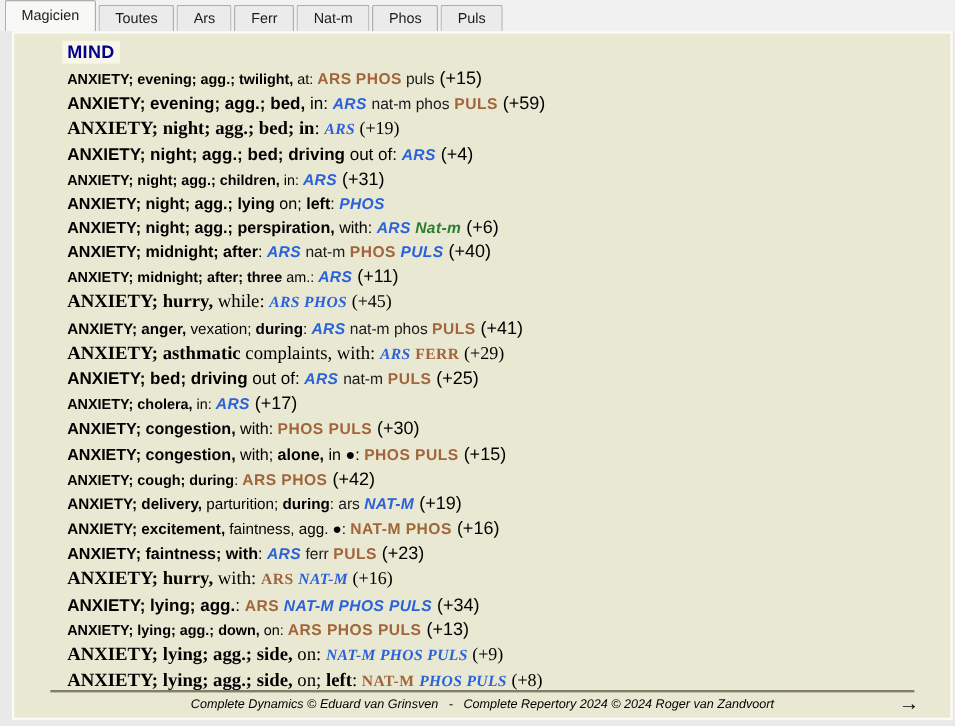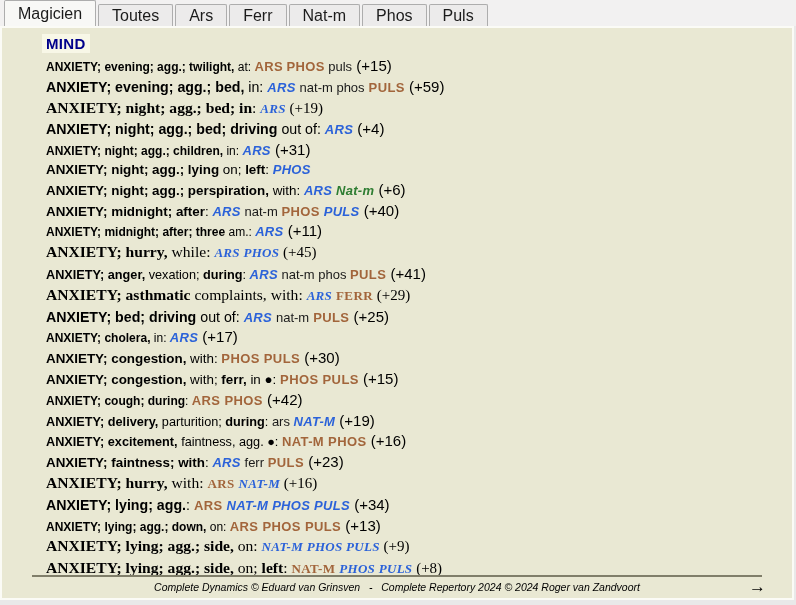--- a/index.html
+++ b/index.html
@@ -14,31 +14,31 @@
     -webkit-font-smoothing:antialiased;
   }
   .window{display:flex;flex-direction:column;width:796px;height:605px;}
 
   
   .tabbar{
     height:26px;background:#F2F1F1;display:flex;align-items:flex-end;
     padding-left:4px;gap:2px;box-sizing:border-box;flex:0 0 auto;
   }
   .tab{
-    height:21px;line-height:21px;padding:0 13px;font-size:16px;color:#1b1b1b;
+    height:21px;line-height:21px;padding:0 13px;font-size:12px;color:#1b1b1b;
     background:#ECEBEB;border:1px solid #ADADAD;border-bottom:none;
     border-radius:2px 2px 0 0;white-space:nowrap;cursor:default;
   }
   .tab.active{
     height:25px;line-height:25px;background:#F8F8F6;position:relative;z-index:2;
   }
 
   
   .panel{
-    flex:1 1 auto;margin:0 2px 5px 0;background:var(--beige);
+    flex:1 1 auto;margin:0 2px 5px 10px;background:var(--beige);
     border:2px solid #FBFBF6;display:flex;flex-direction:column;
     overflow:hidden;box-sizing:border-box;
   }
   .chapter{
     margin:6px 0 3px 40px;align-self:flex-start;
     font-size:15px;font-weight:bold;color:var(--navy);
     background:#F8F7E7;padding:1px 4px;letter-spacing:.3px;
   }
   .list{flex:1 1 auto;overflow:hidden;}
   .row{
@@ -97,21 +97,21 @@
         <div class="row size-ml"><span class="seg-b">ANXIETY; night; agg.; lying</span><span class="seg-r"> on; </span><span class="seg-b">left</span><span class="seg-r">: </span><span class="seg-g4">PHOS</span></div>
         <div class="row size-ml"><span class="seg-b">ANXIETY; night; agg.; perspiration,</span><span class="seg-r"> with: </span><span class="seg-g4">ARS</span><span class="seg-r"> </span><span class="seg-g2">Nat-m</span><span class="seg-c"> (+6)</span></div>
         <div class="row size-ml"><span class="seg-b">ANXIETY; midnight; after</span><span class="seg-r">: </span><span class="seg-g4">ARS</span><span class="seg-r"> </span><span class="seg-g1">nat-m</span><span class="seg-r"> </span><span class="seg-g3">PHOS</span><span class="seg-r"> </span><span class="seg-g4">PULS</span><span class="seg-c"> (+40)</span></div>
         <div class="row size-s"><span class="seg-b">ANXIETY; midnight; after; three</span><span class="seg-r"> am.: </span><span class="seg-g4">ARS</span><span class="seg-c"> (+11)</span></div>
         <div class="row size-xl"><span class="seg-b">ANXIETY; hurry,</span><span class="seg-r"> while: </span><span class="seg-g4">ARS PHOS</span><span class="seg-c"> (+45)</span></div>
         <div class="row size-m"><span class="seg-b">ANXIETY; anger,</span><span class="seg-r"> vexation; </span><span class="seg-b">during</span><span class="seg-r">: </span><span class="seg-g4">ARS</span><span class="seg-r"> </span><span class="seg-g1">nat-m phos</span><span class="seg-r"> </span><span class="seg-g3">PULS</span><span class="seg-c"> (+41)</span></div>
         <div class="row size-xl"><span class="seg-b">ANXIETY; asthmatic</span><span class="seg-r"> complaints, with: </span><span class="seg-g4">ARS</span><span class="seg-r"> </span><span class="seg-g3">FERR</span><span class="seg-c"> (+29)</span></div>
         <div class="row size-l"><span class="seg-b">ANXIETY; bed; driving</span><span class="seg-r"> out of: </span><span class="seg-g4">ARS</span><span class="seg-r"> </span><span class="seg-g1">nat-m</span><span class="seg-r"> </span><span class="seg-g3">PULS</span><span class="seg-c"> (+25)</span></div>
         <div class="row size-s"><span class="seg-b">ANXIETY; cholera,</span><span class="seg-r"> in: </span><span class="seg-g4">ARS</span><span class="seg-c"> (+17)</span></div>
         <div class="row size-ml"><span class="seg-b">ANXIETY; congestion,</span><span class="seg-r"> with: </span><span class="seg-g3">PHOS PULS</span><span class="seg-c"> (+30)</span></div>
-        <div class="row size-ml"><span class="seg-b">ANXIETY; congestion,</span><span class="seg-r"> with; </span><span class="seg-b">ferr,</span><span class="seg-r"> in ●: </span><span class="seg-g3">PHOS PULS</span><span class="seg-c"> (+15)</span></div>
+        <div class="row size-ml"><span class="seg-b">ANXIETY; congestion,</span><span class="seg-r"> with; </span><span class="seg-b">alone,</span><span class="seg-r"> in ●: </span><span class="seg-g3">PHOS PULS</span><span class="seg-c"> (+15)</span></div>
         <div class="row size-s"><span class="seg-b">ANXIETY; cough; during</span><span class="seg-r">: </span><span class="seg-g3">ARS PHOS</span><span class="seg-c"> (+42)</span></div>
         <div class="row size-m"><span class="seg-b">ANXIETY; delivery,</span><span class="seg-r"> parturition; </span><span class="seg-b">during</span><span class="seg-r">: </span><span class="seg-g1">ars</span><span class="seg-r"> </span><span class="seg-g4">NAT-M</span><span class="seg-c"> (+19)</span></div>
         <div class="row size-m"><span class="seg-b">ANXIETY; excitement,</span><span class="seg-r"> faintness, agg. ●: </span><span class="seg-g3">NAT-M PHOS</span><span class="seg-c"> (+16)</span></div>
         <div class="row size-ml"><span class="seg-b">ANXIETY; faintness; with</span><span class="seg-r">: </span><span class="seg-g4">ARS</span><span class="seg-r"> </span><span class="seg-g1">ferr</span><span class="seg-r"> </span><span class="seg-g3">PULS</span><span class="seg-c"> (+23)</span></div>
         <div class="row size-xl"><span class="seg-b">ANXIETY; hurry,</span><span class="seg-r"> with: </span><span class="seg-g3">ARS</span><span class="seg-r"> </span><span class="seg-g4">NAT-M</span><span class="seg-c"> (+16)</span></div>
         <div class="row size-l"><span class="seg-b">ANXIETY; lying; agg.</span><span class="seg-r">: </span><span class="seg-g3">ARS</span><span class="seg-r"> </span><span class="seg-g4">NAT-M PHOS PULS</span><span class="seg-c"> (+34)</span></div>
         <div class="row size-s"><span class="seg-b">ANXIETY; lying; agg.; down,</span><span class="seg-r"> on: </span><span class="seg-g3">ARS PHOS PULS</span><span class="seg-c"> (+13)</span></div>
         <div class="row size-xl"><span class="seg-b">ANXIETY; lying; agg.; side,</span><span class="seg-r"> on: </span><span class="seg-g4">NAT-M PHOS PULS</span><span class="seg-c"> (+9)</span></div>
         <div class="row size-xl"><span class="seg-b">ANXIETY; lying; agg.; side,</span><span class="seg-r"> on; </span><span class="seg-b">left</span><span class="seg-r">: </span><span class="seg-g3">NAT-M</span><span class="seg-r"> </span><span class="seg-g4">PHOS PULS</span><span class="seg-c"> (+8)</span></div>
         <div class="row size-m"><span class="seg-b">ANXIETY; menses; before</span><span class="seg-r">: </span><span class="seg-g3">NAT-M PULS</span><span class="seg-c"> (+30)</span></div>

